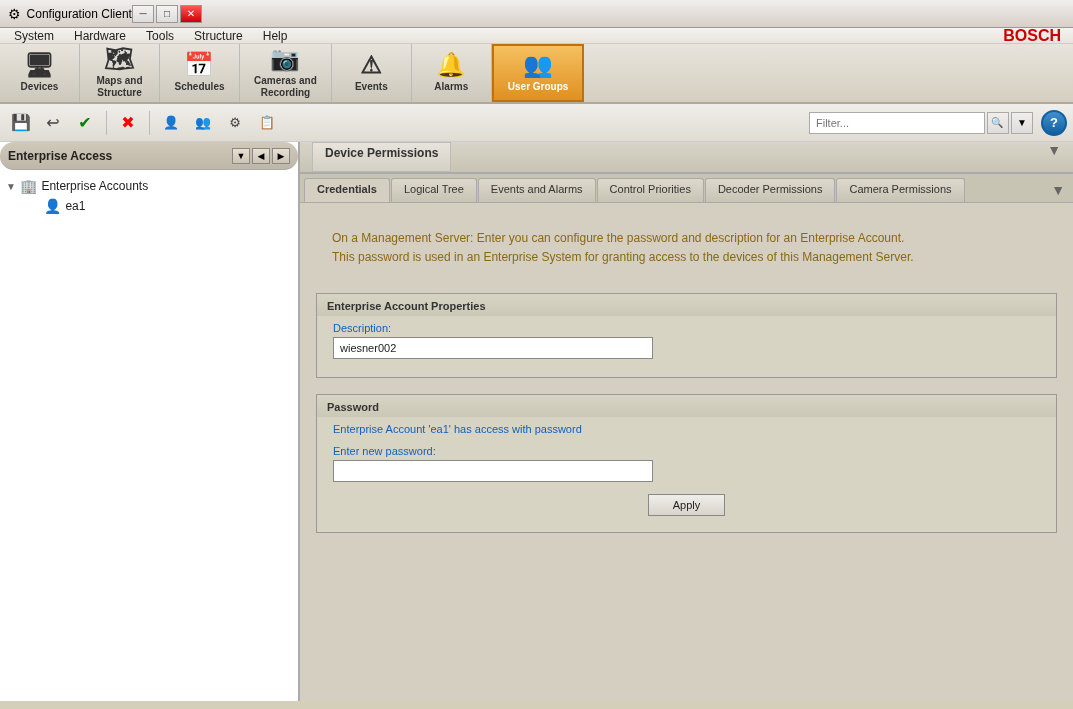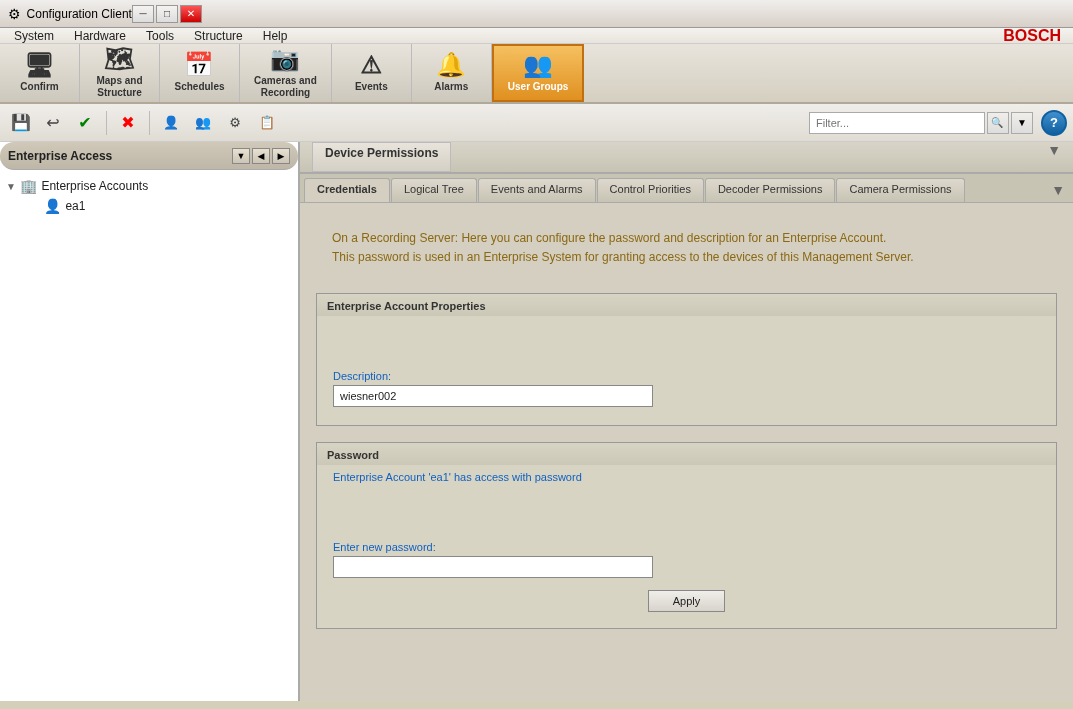--- a/index.html
+++ b/index.html
@@ -264,21 +264,20 @@
       background: linear-gradient(to bottom, #d8d4c4, #ccc8b8);
     }
     .form-row {
       padding: 6px 16px 2px;
     }
     .form-label {
       font-size: 11px;
       color: #1060c0;
       margin-bottom: 3px;
       display: block;
-      margin-top: 48px;
     }
     .form-input {
       width: 320px;
       height: 22px;
       border: 1px solid #888;
       padding: 2px 6px;
       background: white;
       font-size: 11px;
       color: #222;
     }
@@ -328,21 +327,21 @@
   <span class="menu-item">Hardware</span>
   <span class="menu-item">Tools</span>
   <span class="menu-item">Structure</span>
   <span class="menu-item">Help</span>
   <span id="bosch-logo">BOSCH</span>
 </div>
 
 <div id="navbar">
   <div class="nav-item">
     <span class="nav-icon">🖥</span>
-    <span class="nav-label">Confirm</span>
+    <span class="nav-label">Devices</span>
   </div>
   <div class="nav-item">
     <span class="nav-icon">🗺</span>
     <span class="nav-label">Maps and<br>Structure</span>
   </div>
   <div class="nav-item">
     <span class="nav-icon">📅</span>
     <span class="nav-label">Schedules</span>
   </div>
   <div class="nav-item">
@@ -422,21 +421,21 @@
       <div class="tab">Events and Alarms</div>
       <div class="tab">Control Priorities</div>
       <div class="tab">Decoder Permissions</div>
       <div class="tab">Camera Permissions</div>
       <span class="tabs-arrow">▼</span>
     </div>
 
     <div id="content">
 
       <div class="info-box">
-        <div>On a Recording Server: Here you can configure the password and description for an Enterprise Account.</div>
+        <div>On a Management Server: Enter you can configure the password and description for an Enterprise Account.</div>
         <div>This password is used in an Enterprise System for granting access to the devices of this Management Server.</div>
       </div>
 
       <div class="form-group">
         <div class="form-group-title">Enterprise Account Properties</div>
         <div class="form-row">
           <label class="form-label">Description:</label>
           <input class="form-input" type="text" value="wiesner002" style="">
         </div>
       </div>

